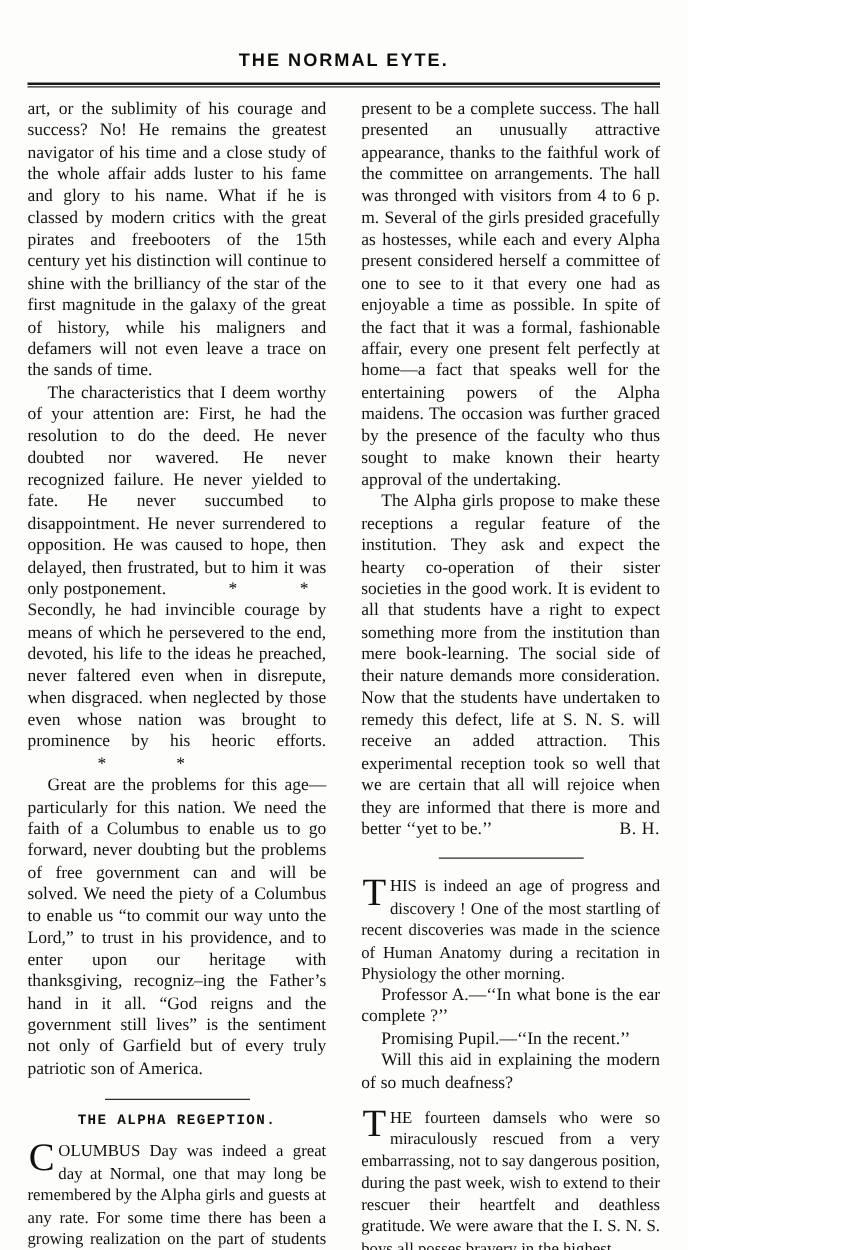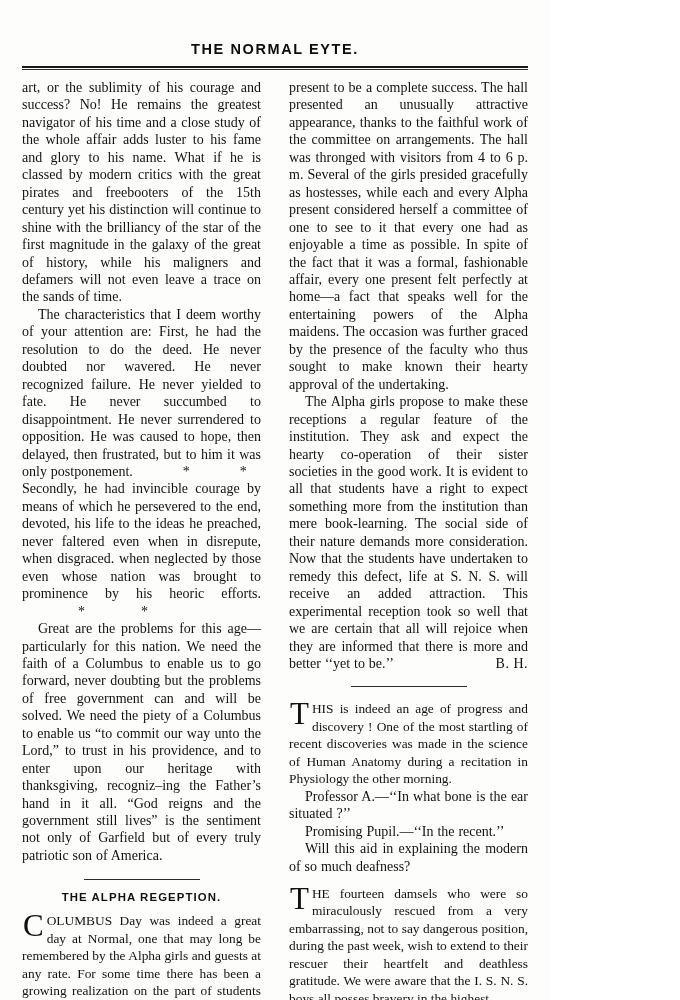--- a/index.html
+++ b/index.html
@@ -90,21 +90,21 @@
   .sec-rule {
     width: 116px;
     height: 0;
     border-top: 1.1px solid #2b2b2b;
     margin: 15px auto 11px auto;
   }
   .sec-rule.tight { margin: 14px auto 13px auto; }
 
   .sec-head {
     text-align: center;
-    font-family: Liberation Sans, sans-serif;
+    font-family: Liberation Mono, monospace;
     font-weight: bold;
     font-size: 11.4px;
     letter-spacing: 1.1px;
     color: #111;
     margin: 0 0 9px 0;
   }
 
   .signature {
     display: block;
     text-align: right;
@@ -155,21 +155,21 @@
       <p class="body-text cont">present to be a complete success. The hall presented an unusually attractive appearance, thanks to the faithful work of the committee on arrangements. The hall was thronged with visitors from 4 to 6 p. m. Several of the girls presided gracefully as hostesses, while each and every Alpha present considered herself a committee of one to see to it that every one had as enjoyable a time as possible. In spite of the fact that it was a formal, fashionable affair, every one present felt perfectly at home—a fact that speaks well for the entertaining powers of the Alpha maidens. The occasion was further graced by the presence of the faculty who thus sought to make known their hearty approval of the undertaking.</p>
 
       <p class="body-text">The Alpha girls propose to make these receptions a regular feature of the institution. They ask and expect the hearty co-operation of their sister societies in the good work. It is evident to all that students have a right to expect something more from the institution than mere book-learning. The social side of their nature demands more consideration. Now that the students have undertaken to remedy this defect, life at S. N. S. will receive an added attraction. This experimental reception took so well that we are certain that all will rejoice when they are informed that there is more and better ‘‘yet to be.’’</p>
 
       <span class="signature">B. H.</span>
 
       <div class="sec-rule tight"></div>
 
       <p class="dropcap">THIS is indeed an age of progress and discovery ! One of the most startling of recent discoveries was made in the science of Human Anatomy during a recitation in Physiology the other morning.</p>
 
-      <p class="body-text">Professor A.—‘‘In what bone is the ear situated ?’’</p>
+      <p class="body-text">Professor A.—‘‘In what bone is the ear complete ?’’</p>
 
       <p class="body-text">Promising Pupil.—‘‘In the recent.’’</p>
 
       <p class="body-text">Will this aid in explaining the modern of so much deafness?</p>
 
       <div class="spacer-10"></div>
 
       <p class="dropcap">THE fourteen damsels who were so miraculously rescued from a very embarrassing, not to say dangerous position, during the past week, wish to extend to their rescuer their heartfelt and deathless gratitude. We were aware that the I. S. N. S. boys all posses bravery in the highest</p>
 
     </div>

